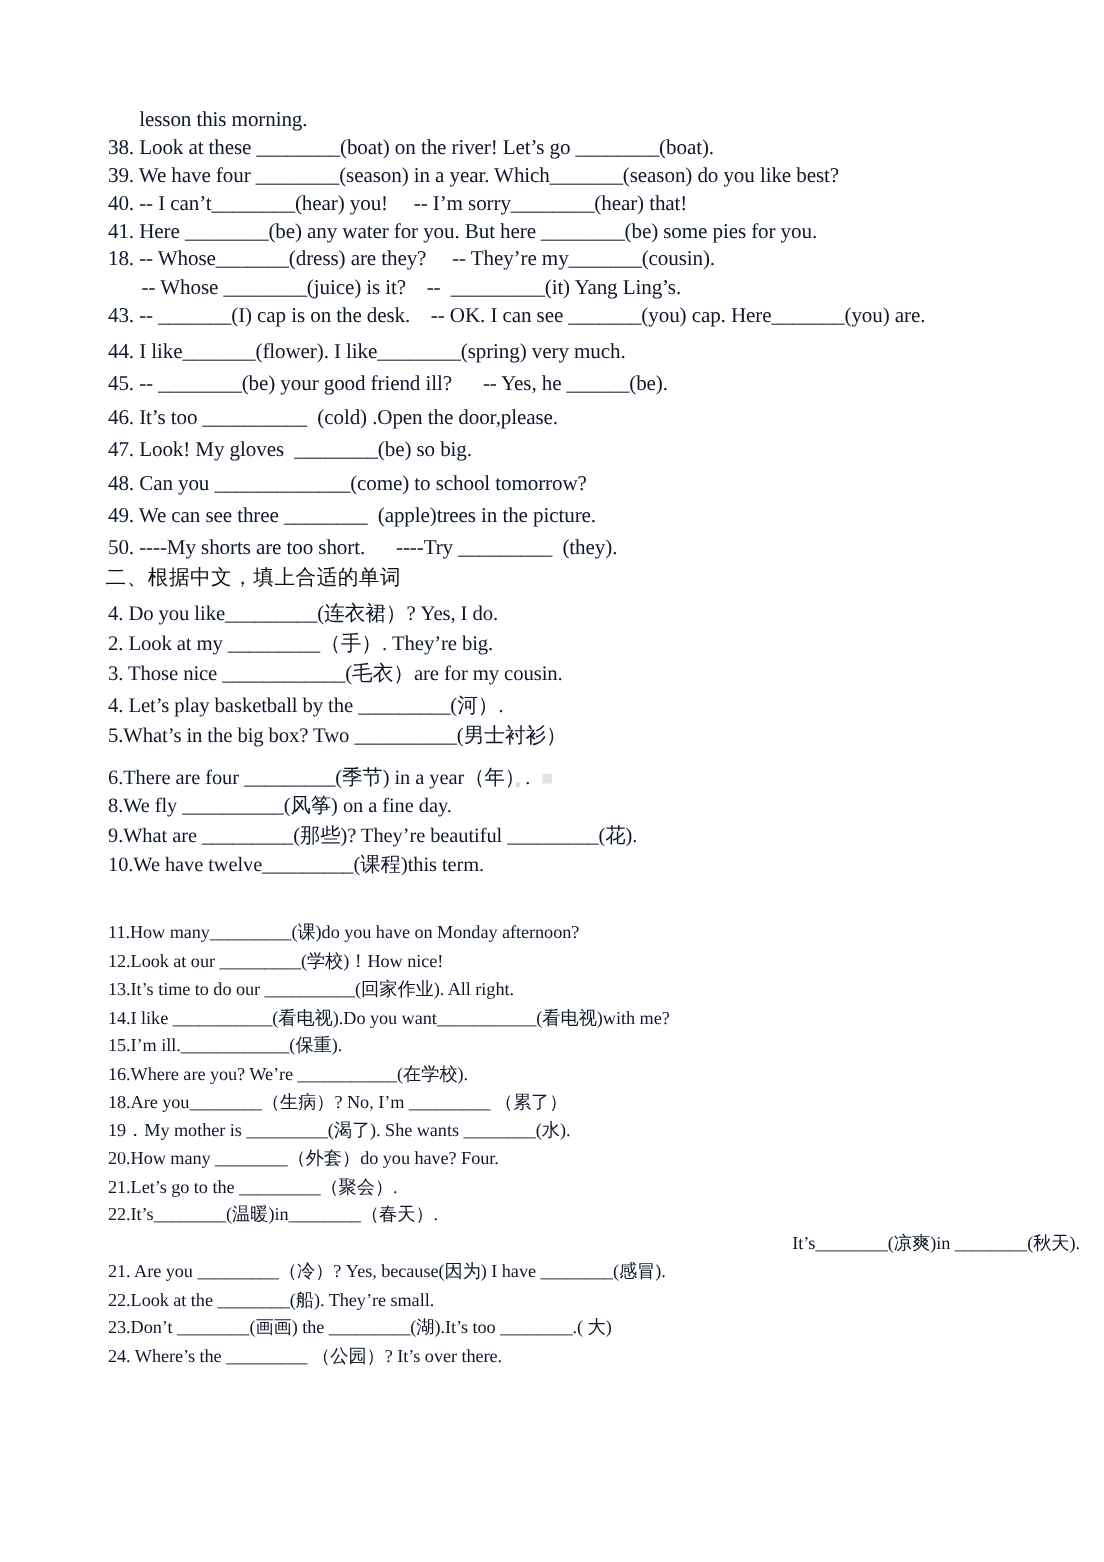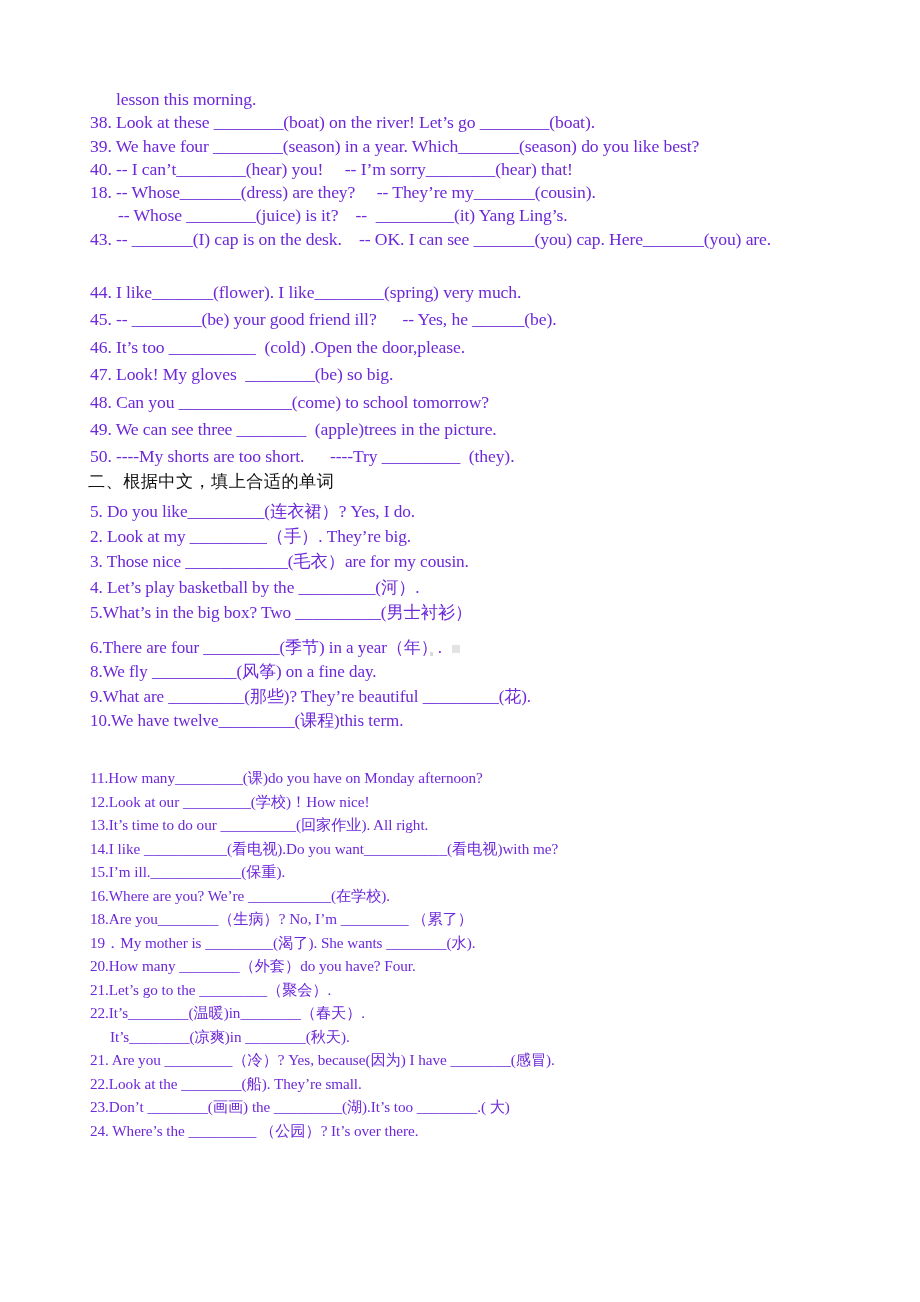--- a/index.html
+++ b/index.html
@@ -23,21 +23,21 @@
     width: 920px;
     height: 1302px;
     padding: 0;
     box-sizing: border-box;
   }
 
   
   .line {
     position: relative;
     white-space: pre;
-    color: #6d28d9;
+    color: #0f172a;
   }
 
   
   .secA {
     position: absolute;
     left: 90px;
     top: 88px;
     width: 800px;
   }
   .secA .line {
@@ -104,21 +104,21 @@
     position: absolute;
     left: 90px;
     top: 766px;
     width: 810px;
   }
   .secE .line {
     font-size: 15.2px;
     line-height: 23.5px;
     letter-spacing: -0.05px;
   }
-  .secE .sub { padding-left: 20px; }
+  .secE .sub { padding-left: 20px; text-align: right; }
 
   
   .artifact {
     position: absolute;
     left: 452px;
     top: 645px;
     width: 8px;
     height: 8px;
     background: #e3e3e3;
   }
@@ -134,39 +134,40 @@
 </head>
 <body style="background: rgb(255, 255, 255); color: rgb(13, 13, 13);">
 
 <div id="page">
 
   <div class="secA">
     <div class="line hang">lesson this morning.</div>
     <div class="line">38. Look at these ________(boat) on the river! Let’s go ________(boat).</div>
     <div class="line">39. We have four ________(season) in a year. Which_______(season) do you like best?</div>
     <div class="line">40. -- I can’t________(hear) you!     -- I’m sorry________(hear) that!</div>
+    <div class="line">41. Here ________(be) any water for you. But here ________(be) some pies for you.</div>
     <div class="line">18. -- Whose_______(dress) are they?     -- They’re my_______(cousin).</div>
     <div class="line indent">-- Whose ________(juice) is it?    --  _________(it) Yang Ling’s.</div>
     <div class="line">43. -- _______(I) cap is on the desk.    -- OK. I can see _______(you) cap. Here_______(you) are.</div>
   </div>
 
   <div class="secB">
     <div class="line">44. I like_______(flower). I like________(spring) very much.</div>
     <div class="line">45. -- ________(be) your good friend ill?      -- Yes, he ______(be).</div>
     <div class="line">46. It’s too __________  (cold) .Open the door,please.</div>
     <div class="line">47. Look! My gloves  ________(be) so big.</div>
     <div class="line">48. Can you _____________(come) to school tomorrow?</div>
     <div class="line">49. We can see three ________  (apple)trees in the picture.</div>
     <div class="line">50. ----My shorts are too short.      ----Try _________  (they).</div>
   </div>
 
   <div class="heading2">二、根据中文，填上合适的单词</div>
 
   <div class="secC">
-    <div class="line">5. Do you like_________(连衣裙）? Yes, I do.</div>
+    <div class="line">4. Do you like_________(连衣裙）? Yes, I do.</div>
     <div class="line">2. Look at my _________（手）. They’re big.</div>
     <div class="line">3. Those nice ____________(毛衣）are for my cousin.</div>
     <div class="line">4. Let’s play basketball by the _________(河）.</div>
     <div class="line">5.What’s in the big box? Two __________(男士衬衫）</div>
   </div>
 
   <div class="secD">
     <div class="line">6.There are four _________(季节) in a year（年）.</div>
     <div class="line">8.We fly __________(风筝) on a fine day.</div>
     <div class="line">9.What are _________(那些)? They’re beautiful _________(花).</div>

